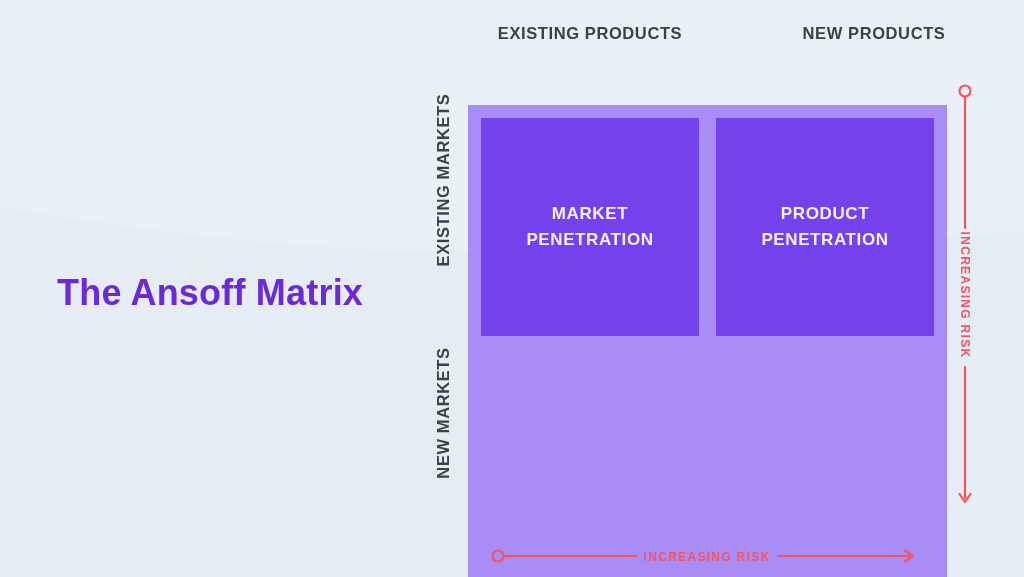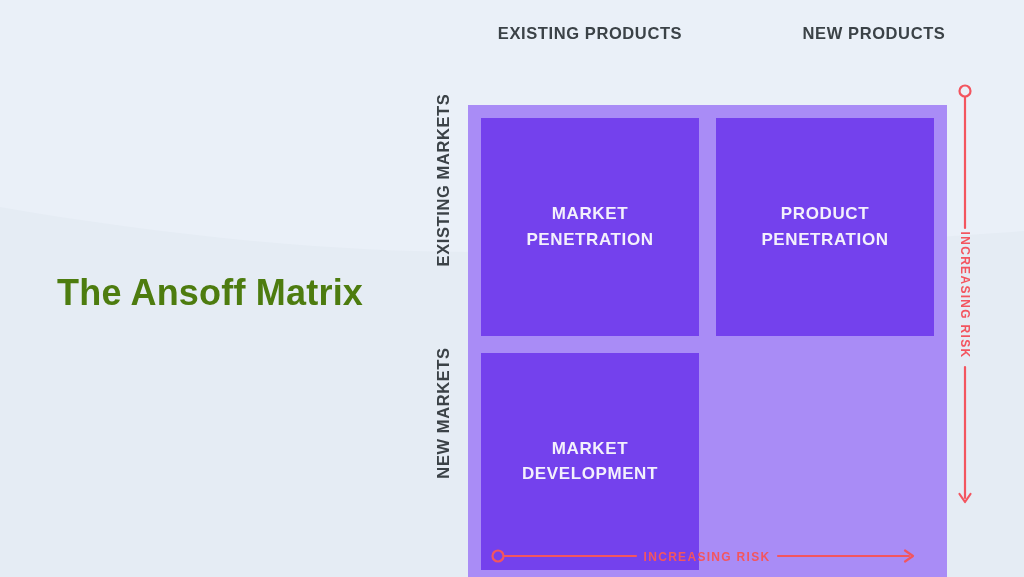--- a/index.html
+++ b/index.html
@@ -18,21 +18,21 @@
     width: 1024px; height: 577px;
     z-index: 0;
   }
   .page-title {
     position: absolute;
     left: 57px;
     top: 272px;
     font-size: 36px;
     font-weight: 700;
     letter-spacing: 0.2px;
-    color: #4d7c0f;
+    color: #6d28d9;
     z-index: 2;
     white-space: nowrap;
   }
   .col-header {
     position: absolute;
     top: 24px;
     transform: translateX(-50%);
     font-size: 16.5px;
     font-weight: 700;
     letter-spacing: 0.6px;
@@ -111,23 +111,20 @@
 <div class="row-header top">EXISTING MARKETS</div>
 <div class="row-header bottom">NEW MARKETS</div>
 
 <div class="matrix-frame">
   <div class="matrix-cell">
     <span class="cell-label">MARKET PENETRATION</span>
   </div>
   <div class="matrix-cell">
     <span class="cell-label">PRODUCT PENETRATION</span>
   </div>
-  <div class="matrix-cell">
-    <span class="cell-label">MARKET DEVELOPMENT</span>
-  </div>
 </div>
 
 <svg class="risk-arrow vertical" viewBox="0 0 28 432" aria-hidden="false">
   <circle cx="14" cy="11" r="5.5" fill="none" stroke="#f3555f" stroke-width="2.2"></circle>
   <line x1="14" y1="17" x2="14" y2="148" stroke="#f3555f" stroke-width="2.2" stroke-linecap="round"></line>
   <text x="10" y="215" text-anchor="middle" transform="rotate(90 10 215)">INCREASING RISK</text>
   <line x1="14" y1="287" x2="14" y2="418" stroke="#f3555f" stroke-width="2.2" stroke-linecap="round"></line>
   <path d="M8.5 414 L14 422 L19.5 414" fill="none" stroke="#f3555f" stroke-width="2.2" stroke-linecap="round" stroke-linejoin="round"></path>
 </svg>
 

